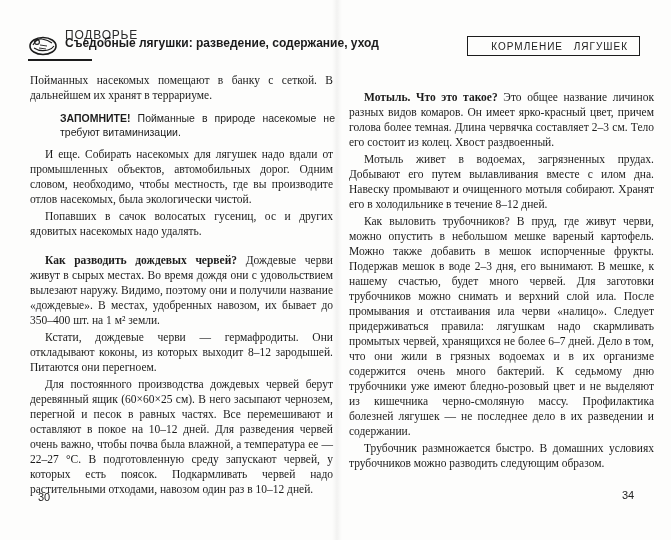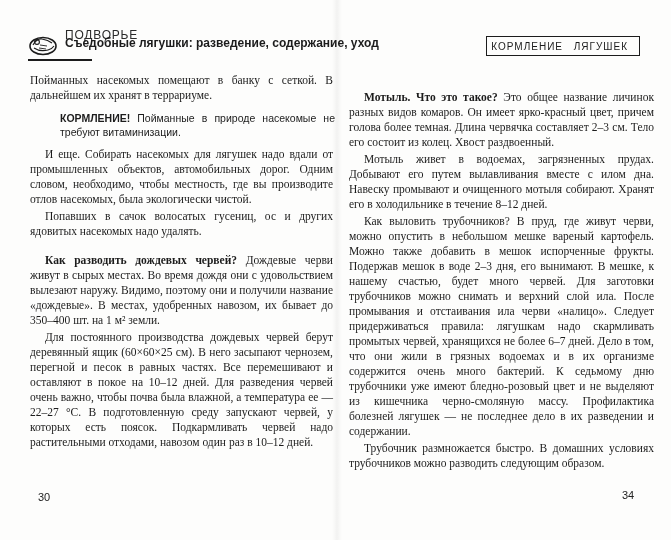--- a/index.html
+++ b/index.html
@@ -39,21 +39,21 @@
   }
   .header-rule {
     position: absolute; left: 0; top: 35px;
     width: 64px; height: 2px; background: #1c1c1c;
   }
 
   
   .chapter-box {
     position: absolute; top: 12px; right: 16px;
     border: 1.5px solid #1c1c1c;
-    padding: 4px 11px 3px 4px;
+    padding: 4px 11px 3px 23px;
     font-family: "Liberation Sans", sans-serif;
     font-size: 10px; letter-spacing: 1px; word-spacing: 7px;
     white-space: nowrap;
   }
 
   
   .page-body {
     position: absolute; left: 0; right: 0;
     text-align: justify;
     font-size: 11.5px; line-height: 15px;
@@ -96,24 +96,25 @@
           <circle cx="9" cy="10" r="2.4" fill="none" stroke="#1c1c1c" stroke-width="1.1"></circle>
           <path d="M12 13 L19 14 M11 16 L18 17" stroke="#1c1c1c" stroke-width="0.9"></path>
         </svg>
       </span>
       <span class="series">ПОДВОРЬЕ</span>
       <span class="book-title">Съедобные лягушки: разведение, содержание, уход</span>
       <span class="header-rule"></span>
     </div>
     <div class="page-body">
         <p class="para">Пойманных насекомых помещают в банку с сеткой. В дальнейшем их хранят в террариуме.</p>
-        <p class="note"><b>КОРМЛЕНИЕ! </b>Пойманные в природе насекомые не требуют витаминизации.</p>
+        <p class="note"><b>ЗАПОМНИТЕ! </b>Пойманные в природе насекомые не требуют витаминизации.</p>
         <p class="para indent">И еще. Собирать насекомых для лягушек надо вдали от промышленных объектов, автомобильных дорог. Одним словом, необходимо, чтобы местность, где вы производите отлов насекомых, была экологически чистой.</p>
         <p class="para indent">Попавших в сачок волосатых гусениц, ос и других ядовитых насекомых надо удалять.</p>
         <p class="para indent space-before"><b>Как разводить дождевых червей? </b>Дождевые черви живут в сырых местах. Во время дождя они с удовольствием вылезают наружу. Видимо, поэтому они и получили название «дождевые». В местах, удобренных навозом, их бывает до 350–400 шт. на 1 м² земли.</p>
+        <p class="para indent">Кстати, дождевые черви — гермафродиты. Они откладывают коконы, из которых выходит 8–12 зародышей. Питаются они перегноем.</p>
         <p class="para indent">Для постоянного производства дождевых червей берут деревянный ящик (60×60×25 см). В него засыпают чернозем, перегной и песок в равных частях. Все перемешивают и оставляют в покое на 10–12 дней. Для разведения червей очень важно, чтобы почва была влажной, а температура ее — 22–27 °С. В подготовленную среду запускают червей, у которых есть поясок. Подкармливать червей надо растительными отходами, навозом один раз в 10–12 дней.</p>
       </div>
   </div>
 
   <div class="page page-right">
     <div class="chapter-box">
       <span>КОРМЛЕНИЕ ЛЯГУШЕК</span>
     </div>
     <div class="page-body">
         <p class="para indent"><b>Мотыль. Что это такое? </b>Это общее название личинок разных видов комаров. Он имеет ярко-красный цвет, причем голова более темная. Длина червячка составляет 2–3 см. Тело его состоит из колец. Хвост раздвоенный.</p>

